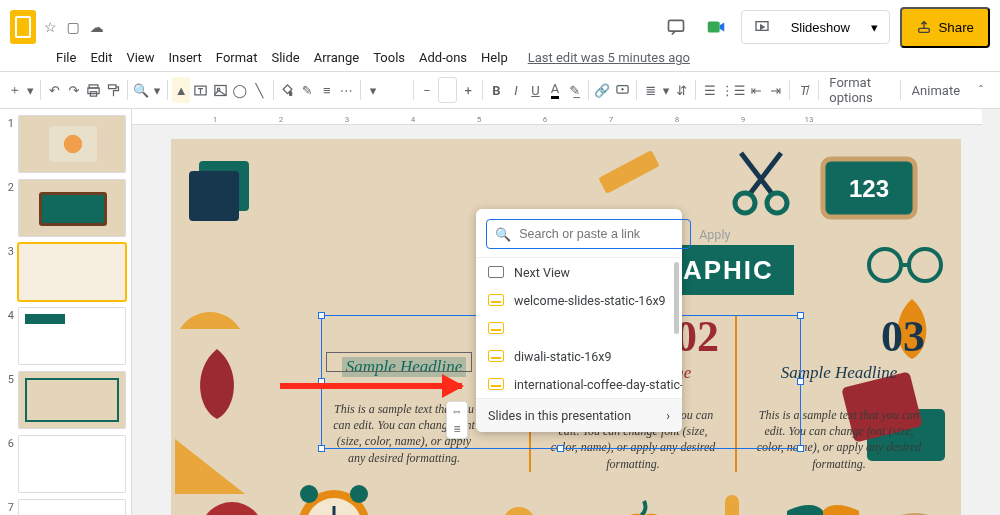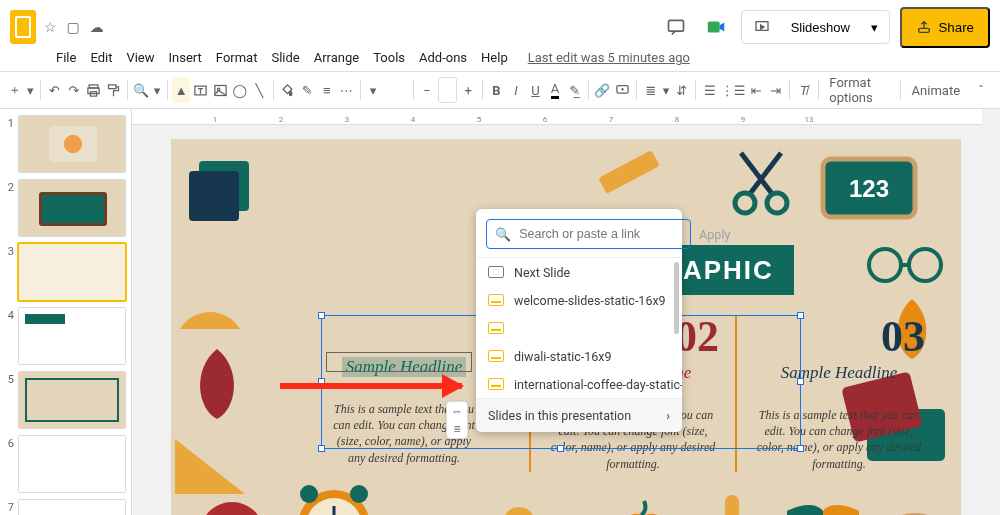--- a/index.html
+++ b/index.html
@@ -443,21 +443,21 @@
       <div class="link-search-row">
         <div class="link-search">
           <span style="color:#5f6368">🔍</span>
           <input placeholder="Search or paste a link" style="">
         </div>
         <span class="link-apply">Apply</span>
       </div>
       <div class="link-list">
         <div class="link-item">
             <span class="li-icon"></span>
-            <span>Next Slide</span>
+            <span>Next View</span>
           </div>
         <div class="link-item">
             <span class="li-icon y"></span>
             <span>welcome-slides-static-16x9</span>
           </div>
         <div class="link-item">
             <span class="li-icon y"></span>
           </div>
         <div class="link-item">
             <span class="li-icon y"></span>

